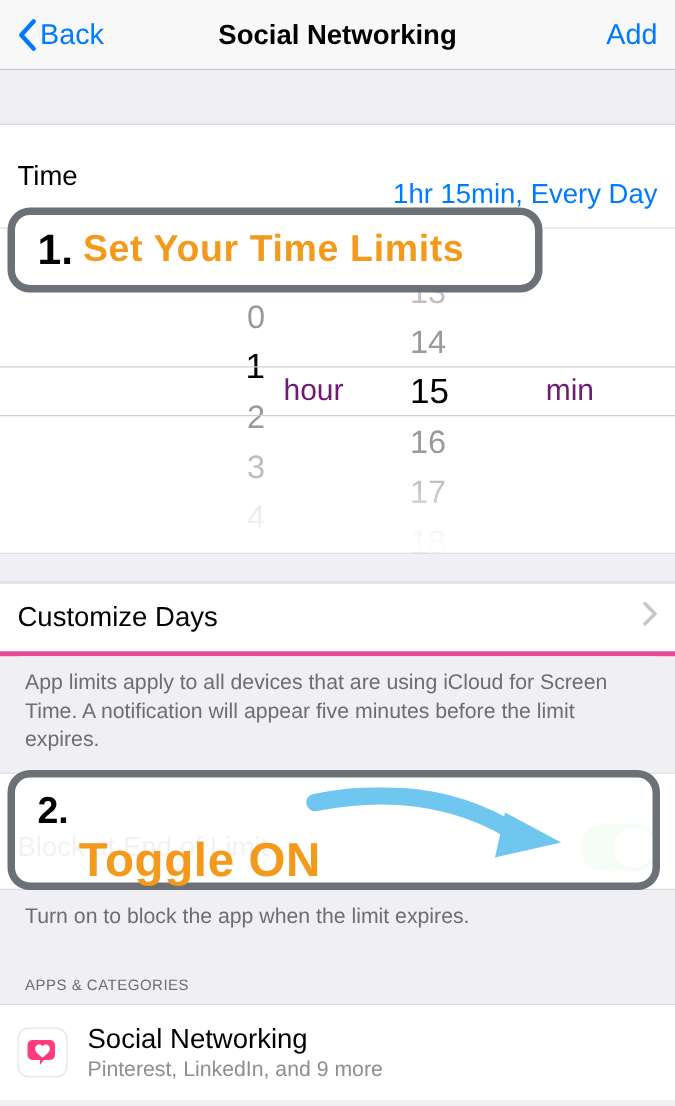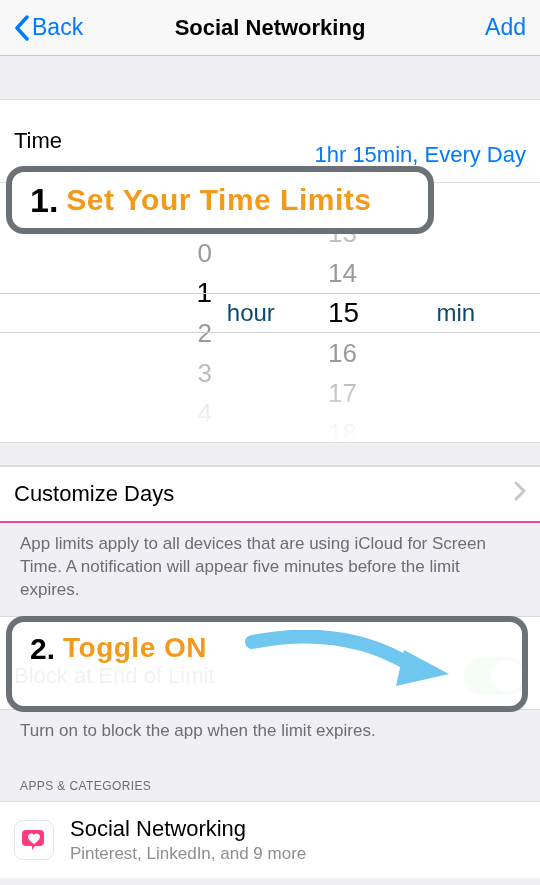--- a/index.html
+++ b/index.html
@@ -78,21 +78,21 @@
   }
   .picker .col .line {
     line-height: 40px;
     height: 40px;
   }
   .picker .unit {
     position: absolute;
     top: 50%;
     transform: translateY(-50%);
     font-size: 24px;
-    color: #0c4a6e;
+    color: #701a75;
   }
   .picker .unit-hour { left: 42%; }
   .picker .unit-min  { right: 12%; }
   .picker .sel-band {
     position: absolute;
     left: 0; right: 0;
     top: 50%;
     height: 40px;
     transform: translateY(-50%);
     border-top: 1px solid #cfcfd1;
@@ -163,21 +163,21 @@
     align-items: center;
     padding: 10px 18px;
     font-weight: 700;
     pointer-events: none;
   }
   .callout .num { color:#000; font-size:34px; margin-right:8px; }
   .callout .txt { color:#f39a1c; font-size:30px; font-weight:700; letter-spacing:0.5px;}
   #callout1 { left: 6px; top: 166px; width: 428px; height: 68px; }
   #callout2 { left: 6px; top: 616px; width: 522px; height: 96px; align-items: flex-start; padding-top:10px;}
   #callout2 .num { font-size:30px; }
-  #callout2 .txt { font-size:28px; }
+  #callout2 .txt { font-size:38px;margin-top:36px; }
   .arrow {
     position: absolute;
     left: 244px; top: 630px;
     pointer-events: none;
   }
   .row.block-row { padding-top: 40px; padding-bottom:14px; }
 
 </style>
 </head>
 <body>
@@ -220,21 +220,21 @@
   </div>
   <div class="unit unit-hour">hour</div>
   <div class="unit unit-min">min</div>
   <div class="sel-band"></div>
   <div class="fade-top"></div>
     <div class="fade-bot"></div>
 </div>
 
 <div class="sect-sep"></div>
 
-<div class="row" style="border-top:1px solid #dcdcdf; border-bottom:2px solid #ec4899;gap:36px;">
+<div class="row" style="border-top:1px solid #dcdcdf; border-bottom:4px solid #ec4899;gap:36px;">
   <div class="label">Customize Days</div>
   <div class="chev">
     <svg width="12" height="20" viewBox="0 0 12 20">
         <polyline points="2,2 10,10 2,18" fill="none" stroke="#c7c7cc" stroke-width="3" stroke-linecap="round" stroke-linejoin="round"></polyline>
       </svg>
   </div>
 </div>
 
 <div class="footer-note">App limits apply to all devices that are using iCloud for Screen Time. A notification will appear five minutes before the limit expires.</div>
 

